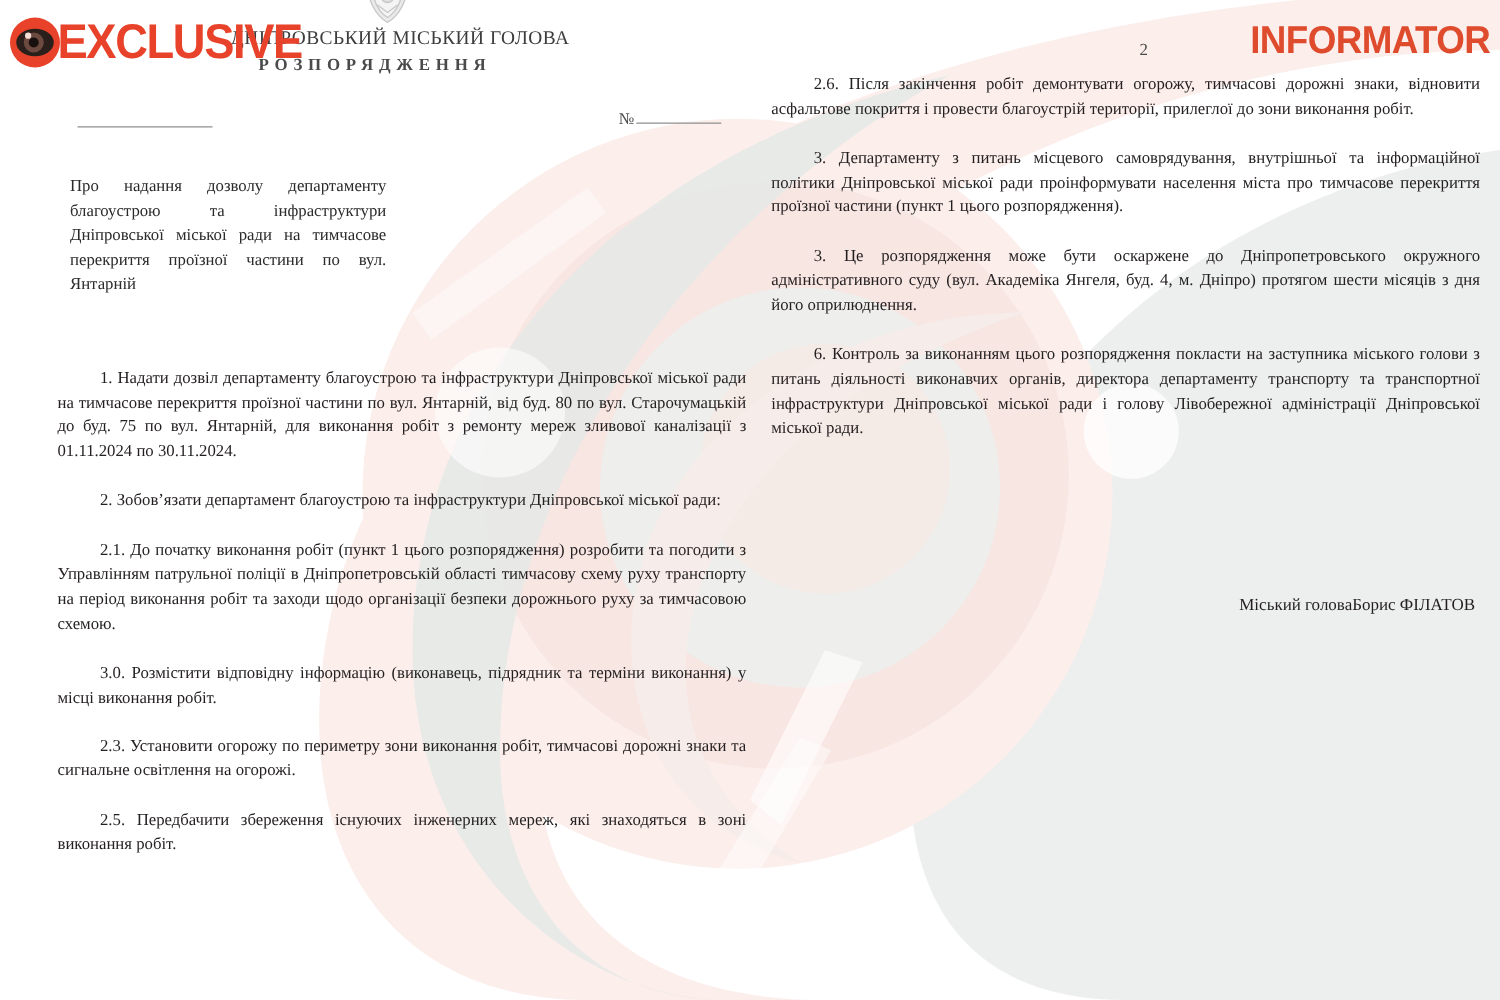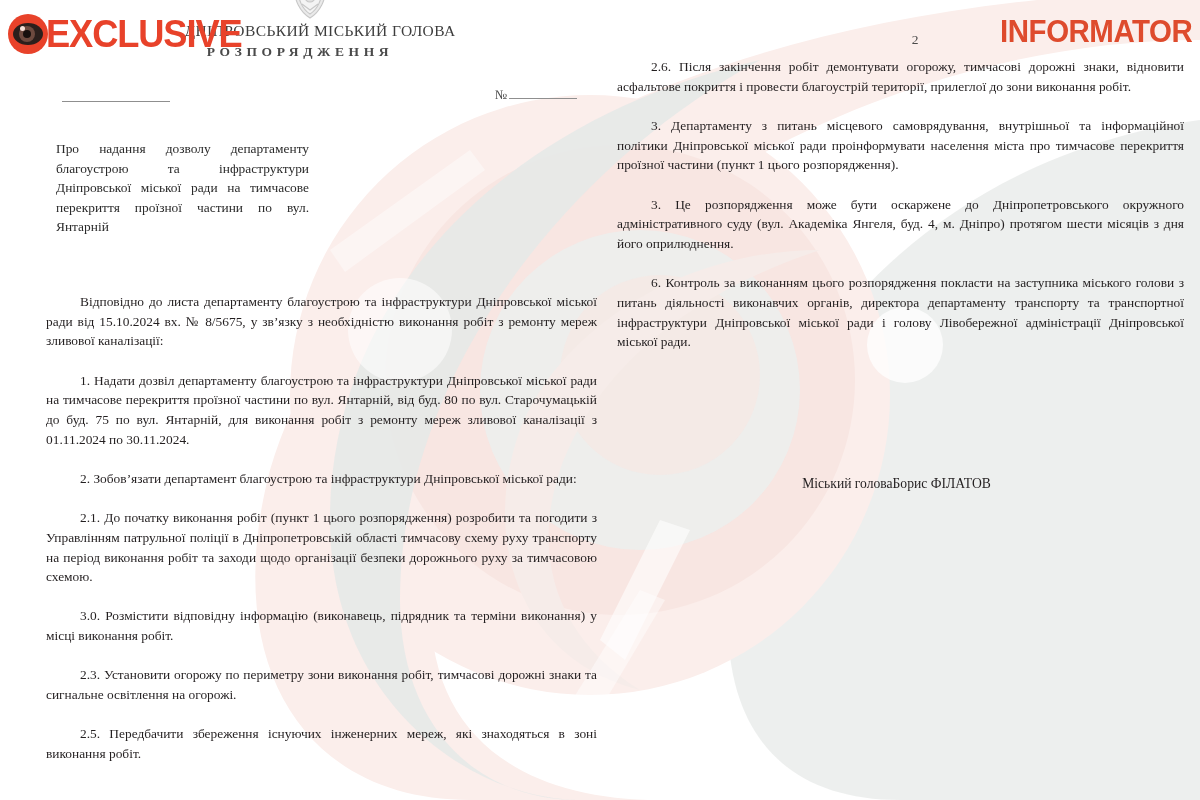--- a/index.html
+++ b/index.html
@@ -209,21 +209,21 @@
     text-indent: 34px;
   }
   .col p:last-child { margin-bottom: 0; }
 
   
   #signature-row {
     position: absolute;
     left: 613px; top: 476px;
     width: 567px;
     display: flex;
-    justify-content: center;
+    justify-content: flex-end;
     align-items: baseline;
     font-size: 13.6px;
     color: #231f20;
   }
 </style>
 </head>
 <body>
 
 <div id="page">
 
@@ -287,21 +287,20 @@
         <span class="no-label">№</span>
         <span class="no-rule"></span>
       </div>
 
       <div id="subject-block">Про надання дозволу департаменту благоустрою та інфраструктури Дніпровської міської ради на тимчасове перекриття проїзної частини по вул. Янтарній</div>
     </div>
 
     <div id="page-number">2</div>
 
     <div class="col" id="col-left">
-      <p>Відповідно до листа департаменту благоустрою та інфраструктури Дніпровської міської ради від 15.10.2024 вх. № 8/5675, у зв’язку з необхідністю виконання робіт з ремонту мереж зливової каналізації:</p>
       <p>1. Надати дозвіл департаменту благоустрою та інфраструктури Дніпровської міської ради на тимчасове перекриття проїзної частини по вул. Янтарній, від буд. 80 по вул. Старочумацькій до буд. 75 по вул. Янтарній, для виконання робіт з ремонту мереж зливової каналізації з 01.11.2024 по 30.11.2024.</p>
       <p>2. Зобов’язати департамент благоустрою та інфраструктури Дніпровської міської ради:</p>
       <p>2.1. До початку виконання робіт (пункт 1 цього розпорядження) розробити та погодити з Управлінням патрульної поліції в Дніпропетровській області тимчасову схему руху транспорту на період виконання робіт та заходи щодо організації безпеки дорожнього руху за тимчасовою схемою.</p>
       <p>3.0. Розмістити відповідну інформацію (виконавець, підрядник та терміни виконання) у місці виконання робіт.</p>
       <p>2.3. Установити огорожу по периметру зони виконання робіт, тимчасові дорожні знаки та сигнальне освітлення на огорожі.</p>
       <p>2.5. Передбачити збереження існуючих інженерних мереж, які знаходяться в зоні виконання робіт.</p>
     </div>
 
     <div class="col" id="col-right">
       <p>2.6. Після закінчення робіт демонтувати огорожу, тимчасові дорожні знаки, відновити асфальтове покриття і провести благоустрій території, прилеглої до зони виконання робіт.</p>

